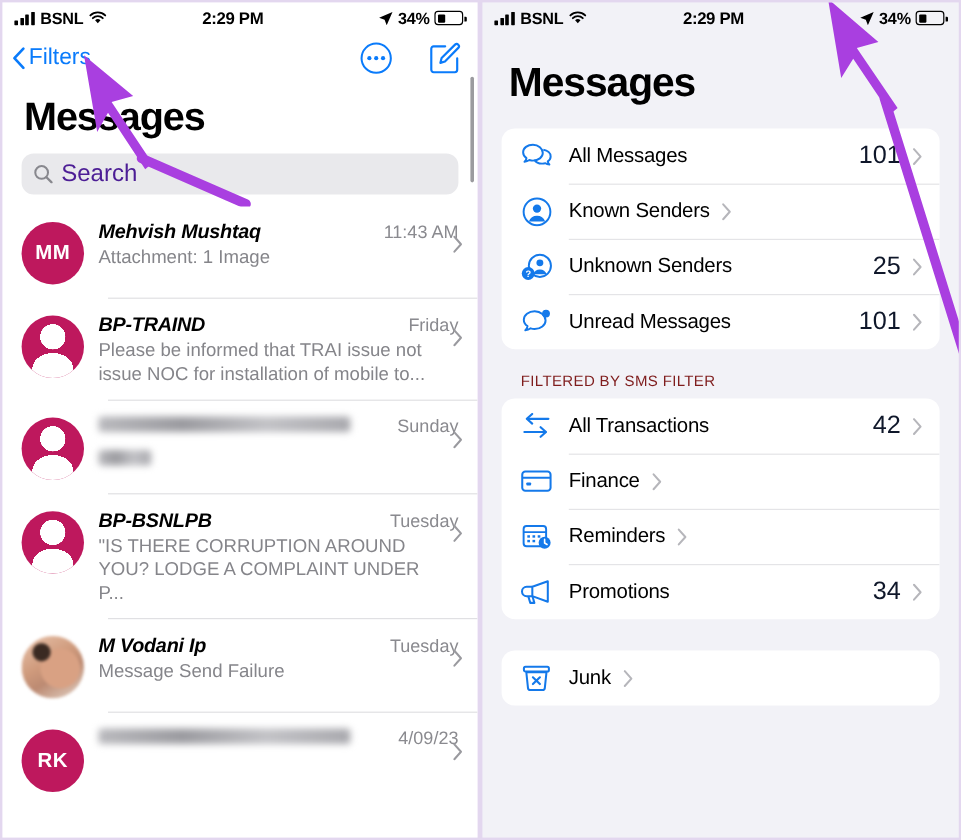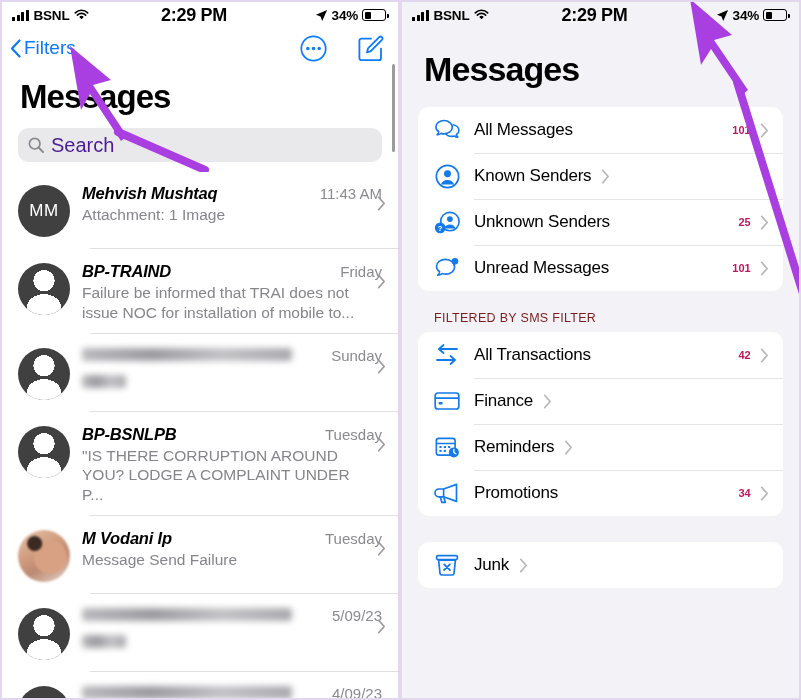--- a/index.html
+++ b/index.html
@@ -16,21 +16,21 @@
   .phone-left  { width:400px; }
   .phone-right { width:401px; background:#f2f2f7; }
 
   
   .statusbar {
     height:26px; display:flex; align-items:center;
     padding:0 12px 0 10px; font-size:13.5px; font-weight:bold; color:#000;
     position:relative; letter-spacing:-0.2px;
   }
   .sb-left { display:flex; align-items:center; gap:5px; }
-  .sb-time { position:absolute; left:0; right:12px; text-align:center; font-size:18px; letter-spacing:-0.3px;}
+  .sb-time { position:absolute; left:0; right:12px; text-align:center; font-size:14px; letter-spacing:-0.3px;}
   .sb-right { margin-left:auto; display:flex; align-items:center; gap:4px; z-index:2;}
   .bars { display:flex; align-items:flex-end; gap:1.5px; height:11px; }
   .bars i { display:block; width:3px; background:#000; border-radius:0.5px; }
   .bars i:nth-child(1){height:4px;} .bars i:nth-child(2){height:6px;}
   .bars i:nth-child(3){height:8.5px;} .bars i:nth-child(4){height:11px;}
   .battery { width:24px; height:12px; border:1.4px solid #000; border-radius:3px;
              position:relative; display:flex; align-items:center; padding:1.5px; }
   .battery::after { content:""; position:absolute; right:-3.5px; top:3.5px;
                     width:2px; height:4px; background:#000; border-radius:0 1px 1px 0; }
   .battery b { display:block; height:100%; width:34%; background:#000; border-radius:1px; }
@@ -52,22 +52,22 @@
             display:flex; align-items:center; gap:7px; padding:0 10px; cursor:text; }
   .search span { color:#4c1d95; font-size:20px; }
 
   
   .convo-list { }
   .convo { display:flex; align-items:flex-start; padding:10px 10px 10px 16px;
            position:relative; min-height:78px; cursor:pointer; }
   .convo + .convo::before { content:""; position:absolute; left:88px; right:0; top:0;
                             height:1px; background:#e0e0e3; }
   .avatar { width:52px; height:52px; border-radius:50%; flex:0 0 52px; margin-top:5px;
-            background:#404040; display:flex; align-items:center; justify-content:center;
-            color:#fff; font-size:17px; letter-spacing:0.5px; overflow:hidden; position:relative; }
+            background:#be185d; display:flex; align-items:center; justify-content:center;
+            color:#fff; font-size:17px; letter-spacing:0.5px; overflow:hidden; position:relative;font-weight:bold; }
   .avatar.generic::after {
     content:""; position:absolute; width:52px; height:52px;
     background:
       radial-gradient(circle at 50% 34%, #fff 0 10.5px, transparent 10.6px),
       radial-gradient(ellipse 17px 13px at 50% 85%, #fff 0 100%, transparent 100%);
   }
   .avatar.photo {
     background:
       radial-gradient(circle at 32% 26%, #3a2a22 0 7px, transparent 8px),
       radial-gradient(circle at 62% 52%, #d9a183 0 16px, transparent 17px),
@@ -94,21 +94,21 @@
                background:#9b9b9f; border-radius:2px; cursor:pointer; }
 
   
   .group { background:#fff; border-radius:11px; margin:0 16px 0 16px; overflow:hidden; }
   .grow { display:flex; align-items:center; height:46px; padding-left:14px;
           position:relative; cursor:pointer; }
   .grow + .grow::before { content:""; position:absolute; left:56px; right:0; top:0;
                           height:1px; background:#e4e4e7; }
   .grow .g-ico { width:30px; display:flex; align-items:center; justify-content:center; flex:0 0 30px;}
   .grow .g-label { font-size:17px; color:#000; padding-left:12px; letter-spacing:-0.2px;}
-  .grow .g-count { margin-left:auto; color:#be185d; font-size:11px;font-weight:bold; }
+  .grow .g-count { margin-left:auto; color:#0f172a; font-size:21px; }
   .grow .g-chev { margin-left:10px; padding-right:14px; display:flex; }
   .grow .g-count + .g-chev { margin-left:9px; }
   .sect-head { font-size:12.5px; color:#7f1d1d; letter-spacing:0.3px;
                padding:20px 0 7px 32px; }
   .gap { height:26px; }
 
   
   .arrow { position:absolute; pointer-events:none; }
 </style>
 </head>
@@ -196,21 +196,21 @@
               <path d="M1.5 1.3 7 7.5 1.5 13.7" stroke="#9a9a9f" stroke-width="1.7" fill="none" stroke-linecap="round" stroke-linejoin="round"></path>
             </svg></span>
         </div>
         <div class="convo">
           <div class="avatar generic"></div>
           <div class="convo-body">
             <div class="convo-top">
               <span class="convo-name">BP-TRAIND</span>
               <span class="convo-time">Friday</span>
             </div>
-            <div class="convo-prev">Failure be informed that TRAI does not issue NOC for installation of mobile to...</div>
+            <div class="convo-prev">Please be informed that TRAI issue not issue NOC for installation of mobile to...</div>
           </div>
           <span class="row-chev"><svg width="9.3" height="15" viewBox="0 0 9 15">
               <path d="M1.5 1.3 7 7.5 1.5 13.7" stroke="#9a9a9f" stroke-width="1.7" fill="none" stroke-linecap="round" stroke-linejoin="round"></path>
             </svg></span>
         </div>
         <div class="convo">
           <div class="avatar generic"></div>
           <div class="convo-body">
             <div class="convo-top">
               <span class="redact l1"></span>
@@ -236,33 +236,20 @@
             </svg></span>
         </div>
         <div class="convo">
           <div class="avatar photo"></div>
           <div class="convo-body">
             <div class="convo-top">
               <span class="convo-name">M Vodani Ip</span>
               <span class="convo-time">Tuesday</span>
             </div>
             <div class="convo-prev">Message Send Failure</div>
-          </div>
-          <span class="row-chev"><svg width="9.3" height="15" viewBox="0 0 9 15">
-              <path d="M1.5 1.3 7 7.5 1.5 13.7" stroke="#9a9a9f" stroke-width="1.7" fill="none" stroke-linecap="round" stroke-linejoin="round"></path>
-            </svg></span>
-        </div>
-        <div class="convo">
-          <div class="avatar generic"></div>
-          <div class="convo-body">
-            <div class="convo-top">
-              <span class="redact l1"></span>
-              <span class="convo-time">5/09/23</span>
-            </div>
-            <span class="redact l2"></span>
           </div>
           <span class="row-chev"><svg width="9.3" height="15" viewBox="0 0 9 15">
               <path d="M1.5 1.3 7 7.5 1.5 13.7" stroke="#9a9a9f" stroke-width="1.7" fill="none" stroke-linecap="round" stroke-linejoin="round"></path>
             </svg></span>
         </div>
         <div class="convo">
           <div class="avatar">RK</div>
           <div class="convo-body">
             <div class="convo-top">
               <span class="redact l1"></span>

